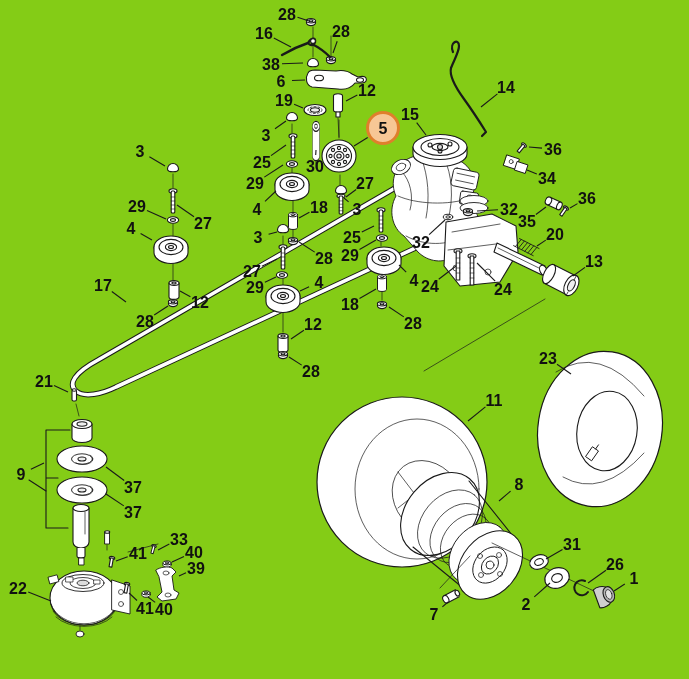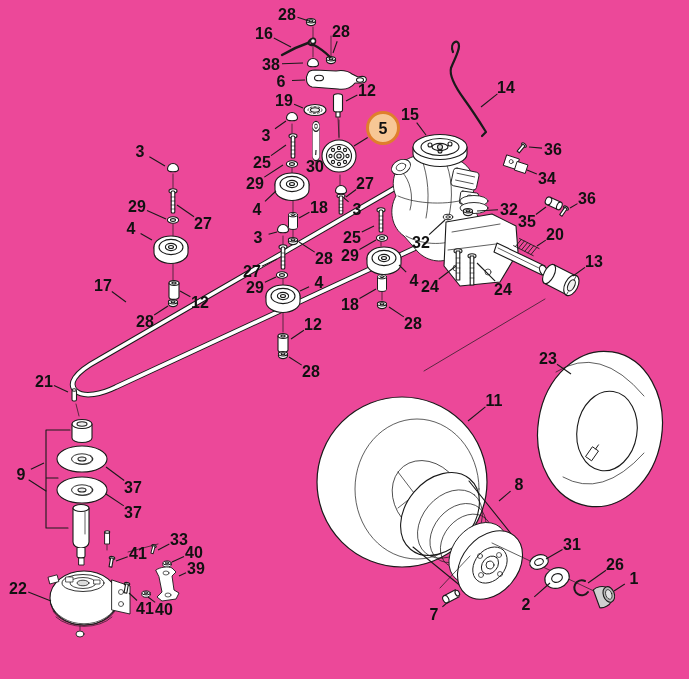--- a/index.html
+++ b/index.html
@@ -1,16 +1,16 @@
 <!DOCTYPE html>
 <html><head>
 <meta charset="utf-8">
 <style>
   html,body{margin:0;padding:0;background:#fff;}
-  .page{width:689px;height:679px;position:relative;background:#ec4899;overflow:hidden;}
+  .page{width:689px;height:679px;position:relative;background:#84cc16;overflow:hidden;}
   svg{display:block;}
   text.callout{font-family:"Liberation Sans","DejaVu Sans",sans-serif;font-weight:700;font-size:16px;fill:#111;}
   .leader{stroke:#1a1a1a;stroke-width:1.1;}
   .thin{stroke-width:0.7;}
 </style>
 </head>
 <body>
 
 <div class="page">
 <svg width="689" height="679" viewBox="0 0 689 679">

